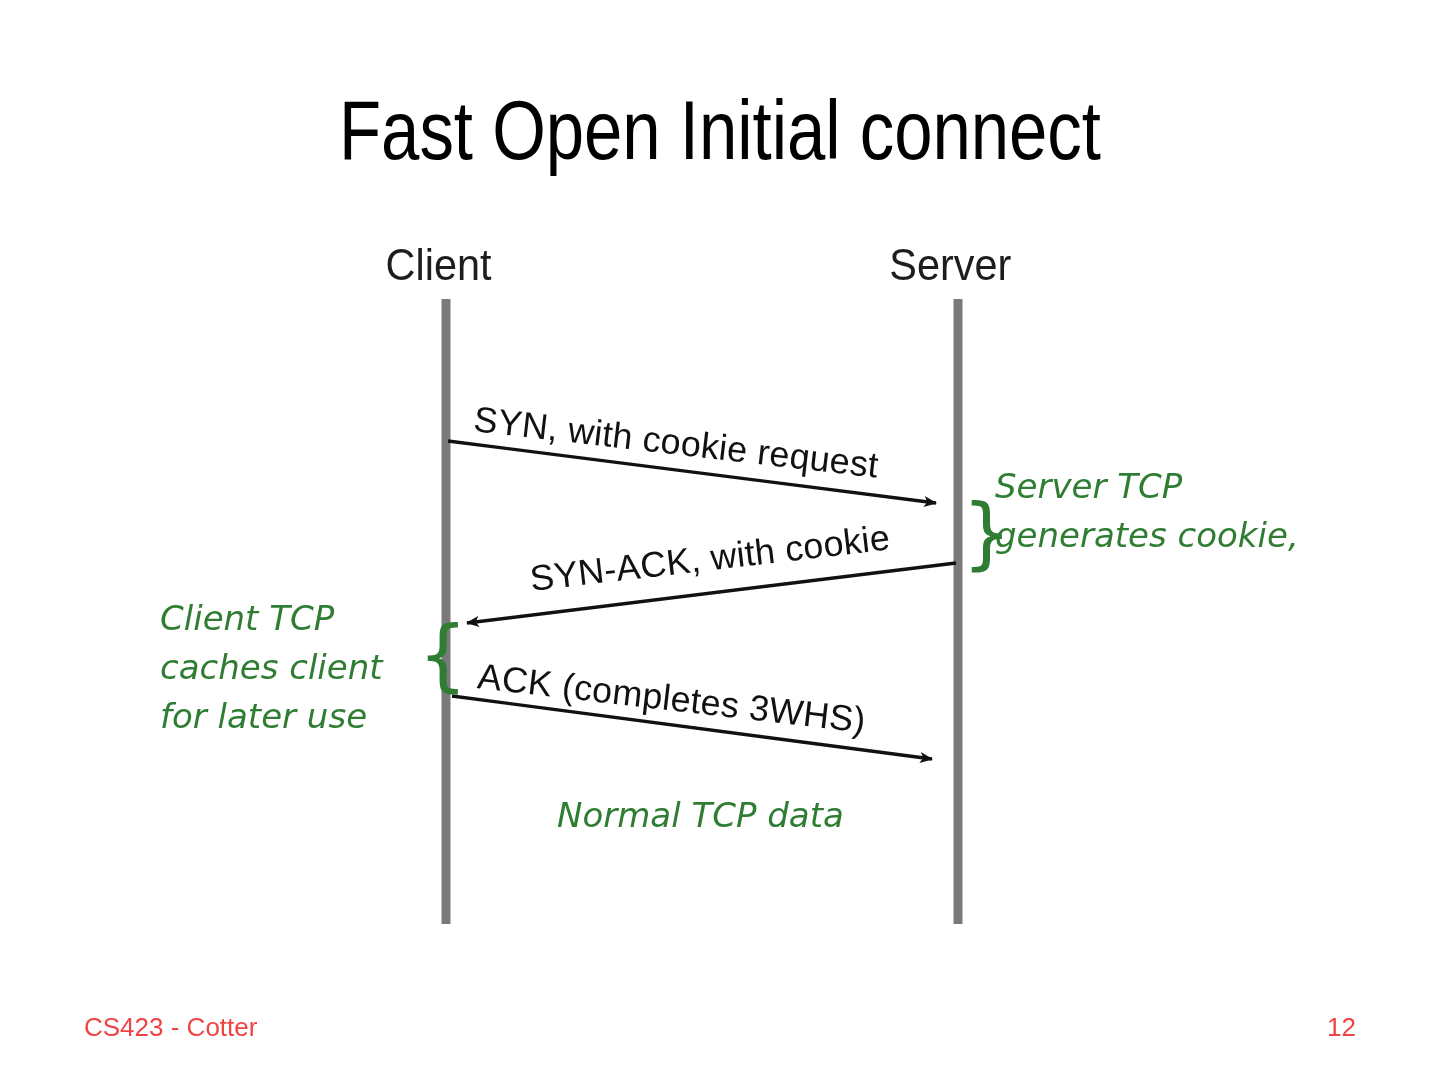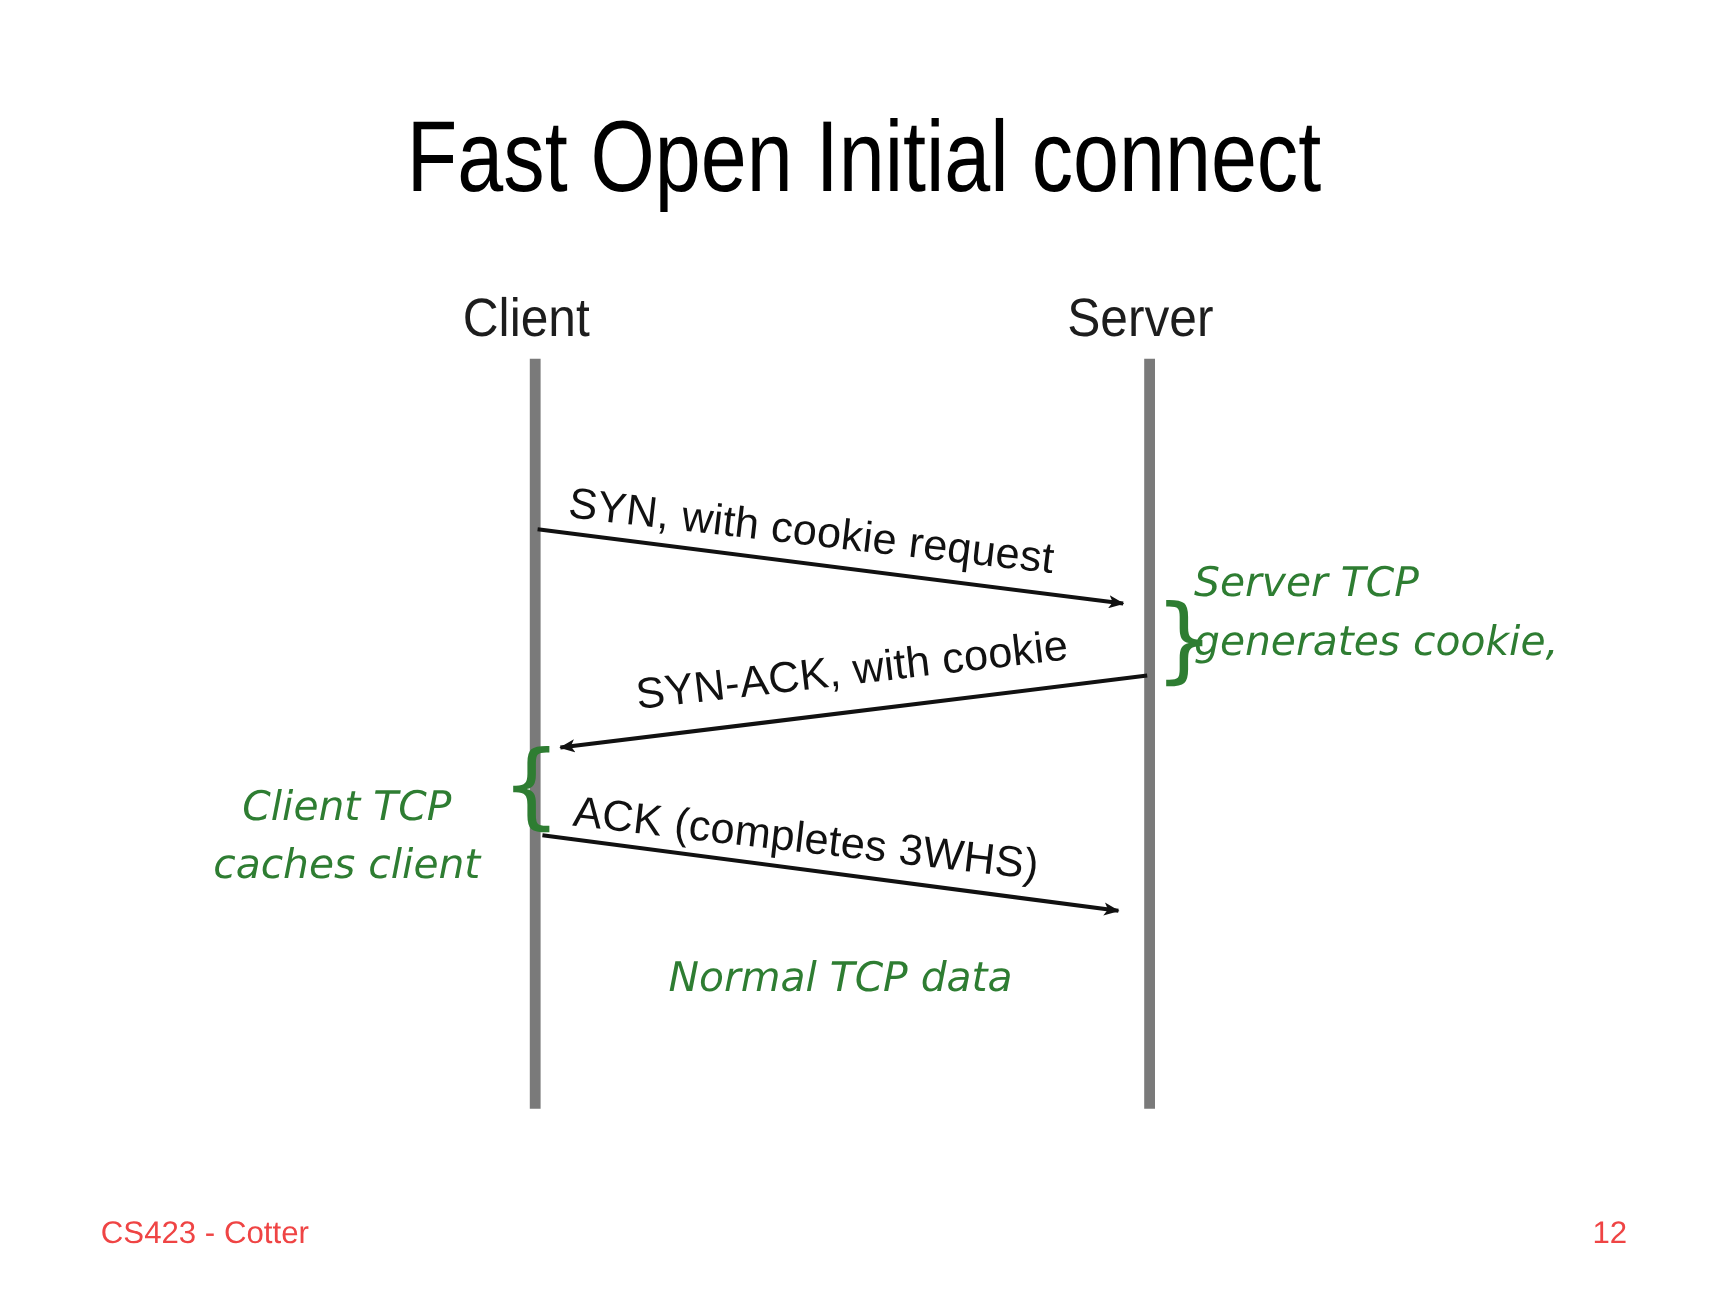--- a/index.html
+++ b/index.html
@@ -99,23 +99,23 @@
     color: #2e7d32;
     white-space: nowrap;
   }
   #note-server {
     left: 995px;
     top: 446px;
     text-align: left;
   }
   #note-client {
     left: 160px;
-    top: 632px;
+    top: 578px;
     width: 258px;
-    text-align: center;
+    text-align: left;
   }
   #note-flow {
     left: 557px;
     top: 775px;
     text-align: right;
   }
 
   .brace {
     position: absolute;
     font-family: "DejaVu Sans", sans-serif;
@@ -176,20 +176,21 @@
   <div class="brace" id="brace-server">}</div>
   <div class="note" id="note-server">
     <div>Server TCP</div>
     <div>generates cookie,</div>
   </div>
 
   <div class="brace" id="brace-client">{</div>
   <div class="note" id="note-client">
     <div>Client TCP</div>
     <div>caches client</div>
+    <div>for later use</div>
   </div>
 
   <div class="note" id="note-flow">
     <div>Normal TCP data</div>
   </div>
 
 </div>
 
 <div class="footer-text" id="footer-left">CS423 - Cotter</div>
 <div class="footer-text" id="footer-page">12</div>

